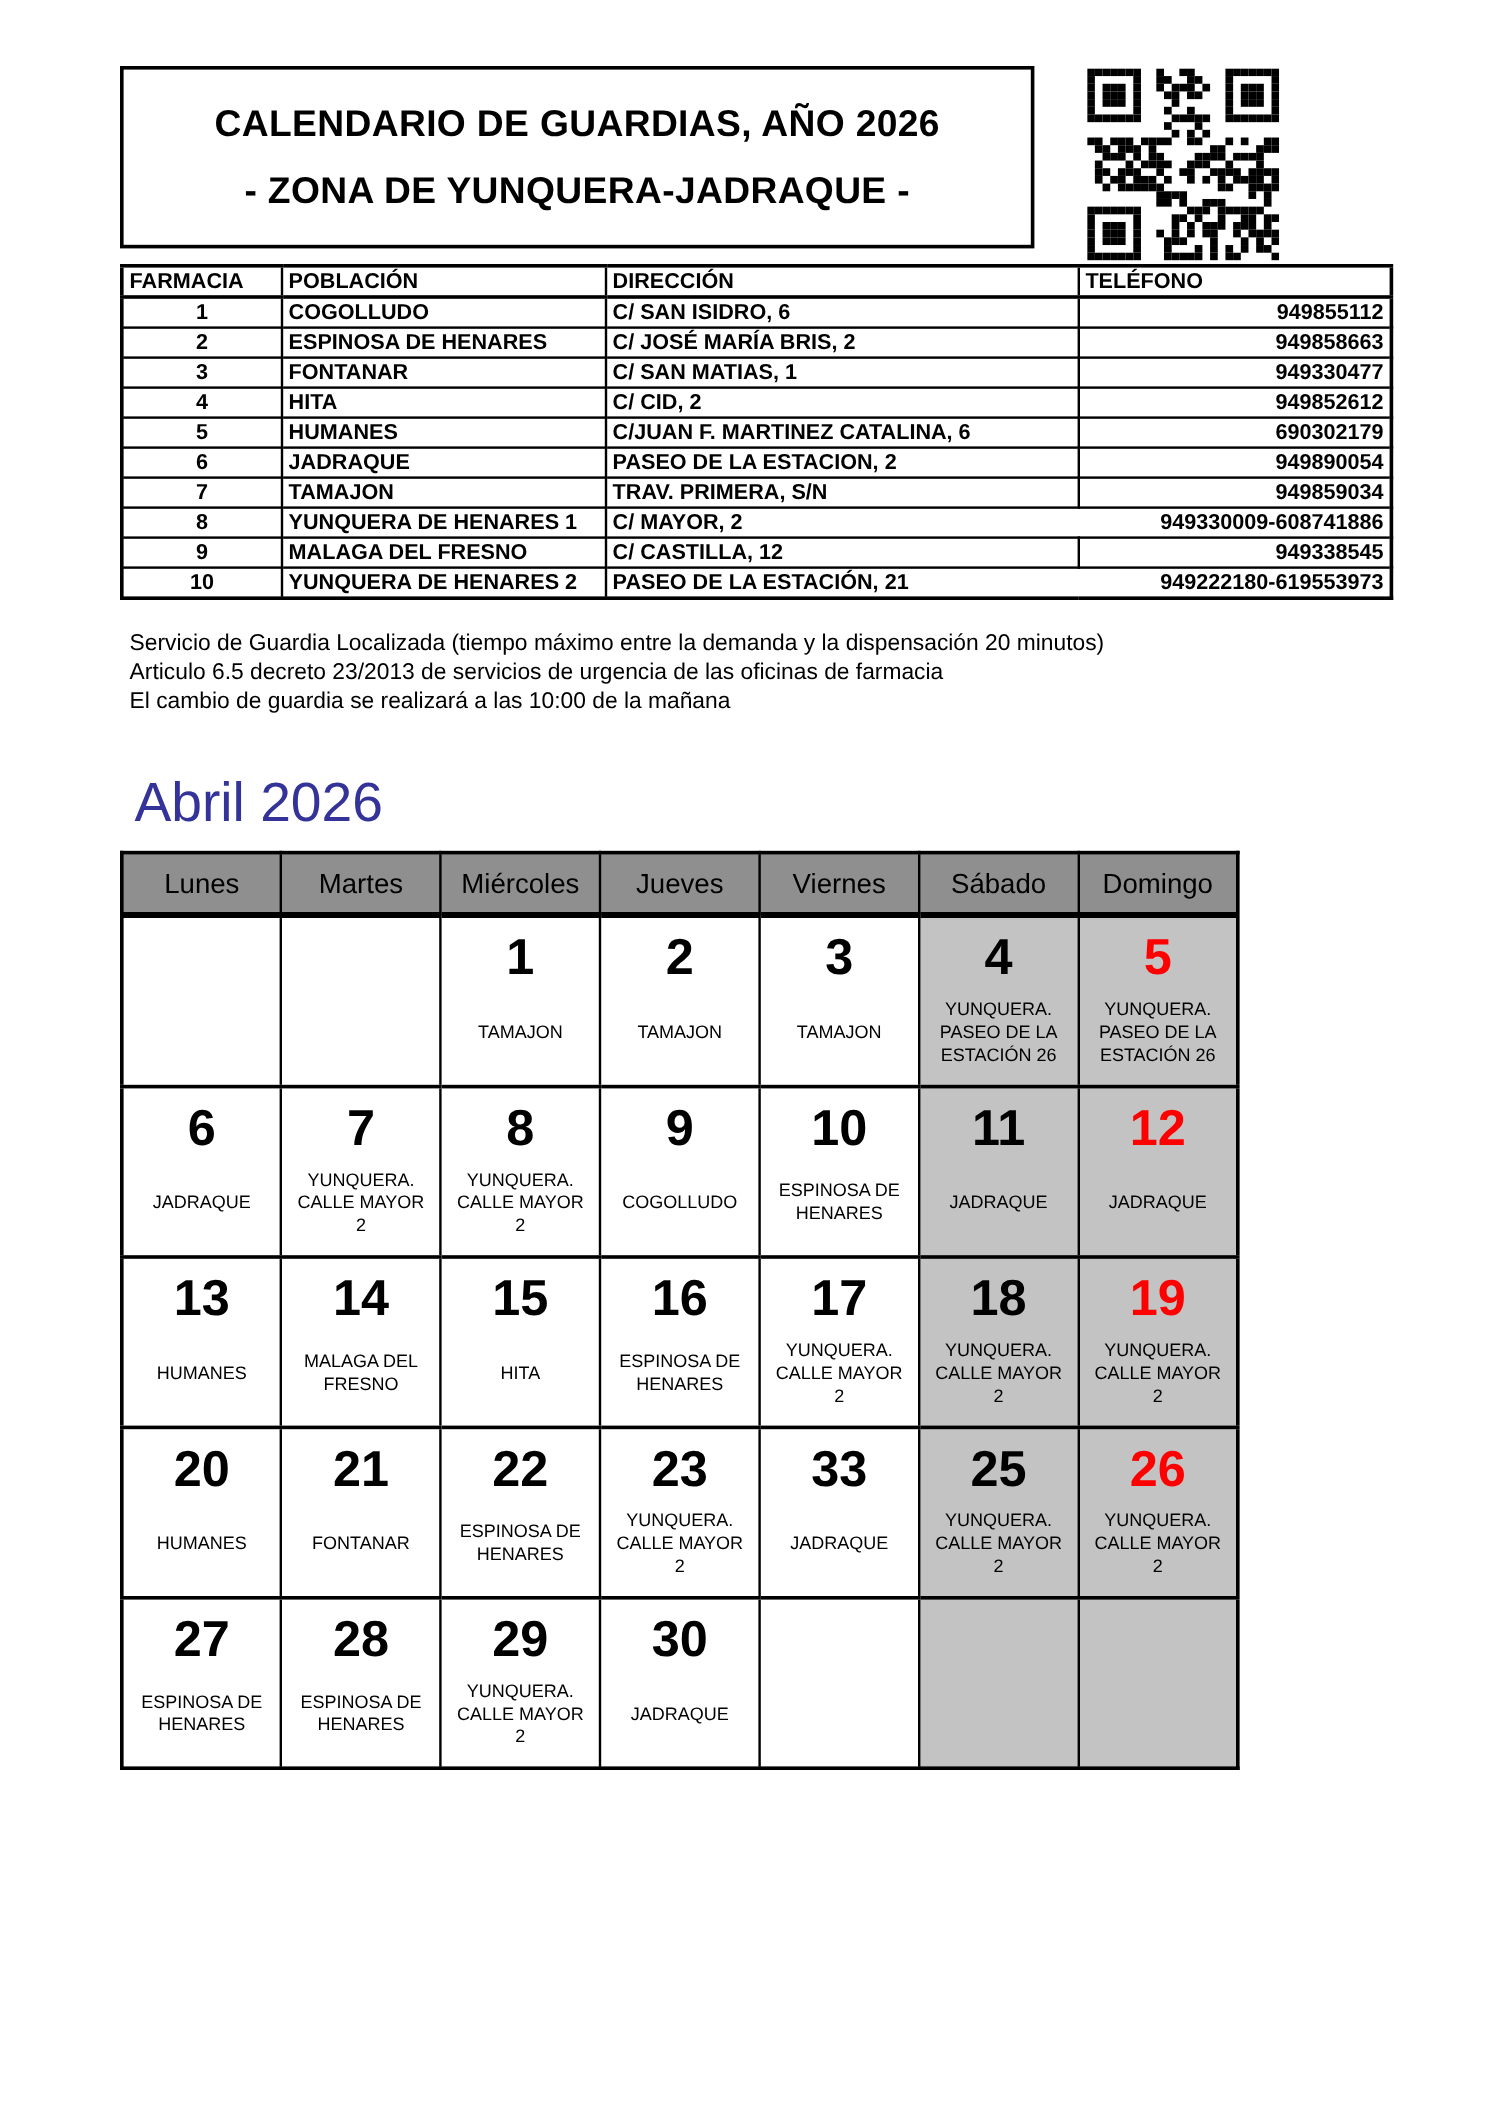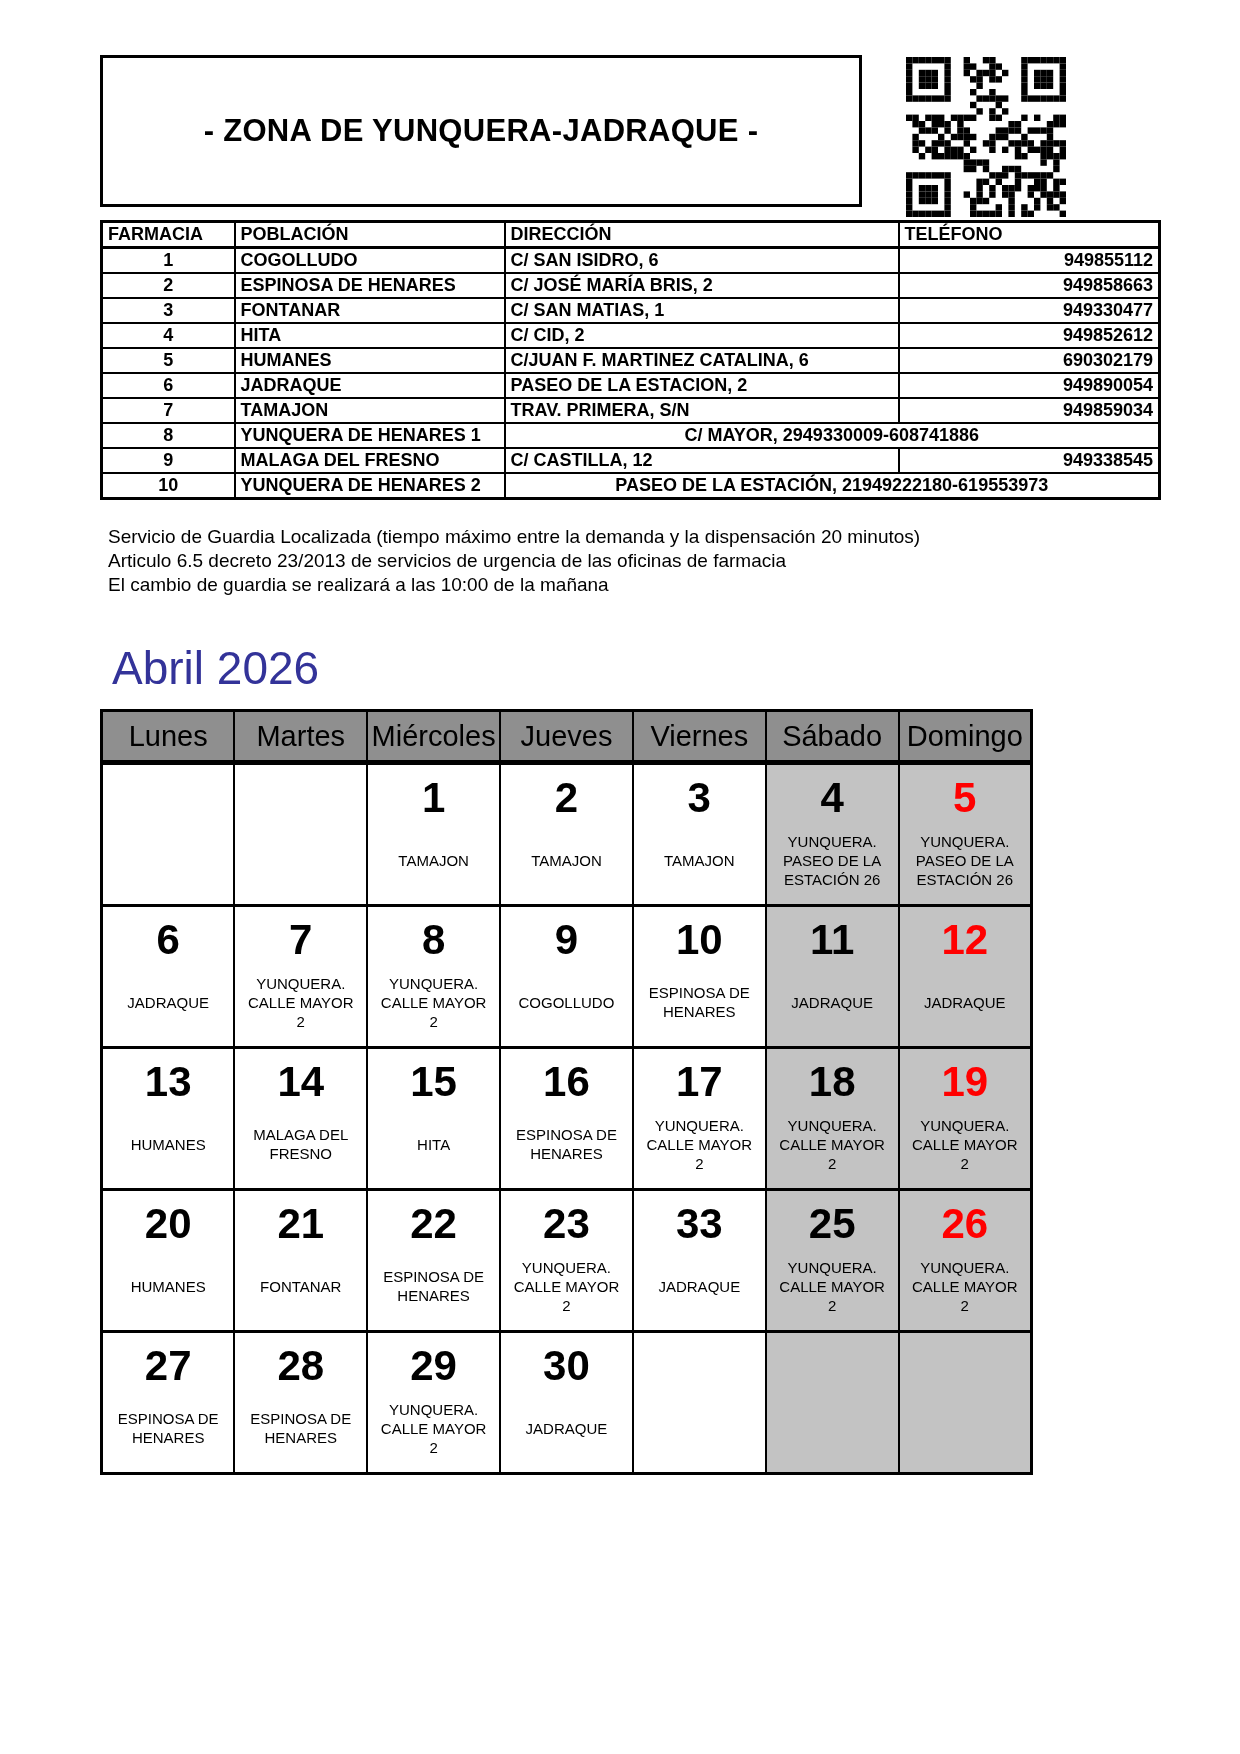--- a/index.html
+++ b/index.html
@@ -16,49 +16,50 @@
   .qrwrap{margin-left:44px;margin-top:2px;line-height:0;}
 
   
   table.ph{border-collapse:collapse;margin-top:3px;width:1058px;table-layout:fixed;
            border:3px solid #000;}
   .ph th,.ph td{border:2px solid #000;font-weight:bold;font-size:18px;padding:0 5px;
                 height:23px;white-space:nowrap;overflow:hidden;}
   .ph th{font-size:18px;text-align:left;border-top:3px solid #000;border-bottom:3px solid #000;}
   .c-num{text-align:center;}
   .c-tel{text-align:right;}
-  .dt{display:flex;justify-content:center;align-items:baseline;}
+  .dt{display:flex;justify-content:space-between;align-items:baseline;}
 
   
   .notes{margin-top:25px;font-size:19px;line-height:24px;margin-left:8px;}
 
   
   .month{margin-top:44px;margin-left:12px;font-size:46px;color:var(--month-title,#333399);}
 
   
   table.cal{border-collapse:collapse;margin-top:14px;width:933px;table-layout:fixed;
             border:3px solid #000;}
-  .cal th{background:var(--weekday-header-bg,#8f8f8f);font-weight:normal;font-size:29px;
+  .cal th{background:var(--weekday-header-bg,#8f8f8f);font-weight:normal;font-size:23px;
           height:48px;border:2px solid #000;border-bottom:5px solid #000;padding:0;}
   .cal td{border:2px solid #000;border-top-width:3px;vertical-align:top;height:139px;padding:0;}
   .cal td.sat,.cal td.sun{background:var(--weekend-bg,#c3c3c3);}
   .dnum{font-size:42px;font-weight:bold;text-align:center;margin-top:8px;height:50px;line-height:50px;}
   .sun .dnum{color:var(--sunday-number,#ff0000);}
   .dname-wrap{display:flex;align-items:center;justify-content:center;height:74px;}
   .dname-text{max-width:114px;font-size:15px;line-height:19px;text-align:center;}
   .qr-svg rect{fill:#000;}
 </style>
 </head>
 <body>
 
 <div class="page">
   <div class="content">
 
     <div class="hdr">
       <div class="titlebox">
+        <div class="t1">CALENDARIO DE GUARDIAS, AÑO 2026</div>
         <div class="t2">- ZONA  DE YUNQUERA-JADRAQUE -</div>
       </div>
       <div class="qrwrap">
         <svg class="qr-svg" width="160" height="160" viewBox="0 0 150 150" xmlns="http://www.w3.org/2000/svg">
             <rect x="54" y="0" width="6" height="6"></rect>
             <rect x="72" y="0" width="6" height="6"></rect>
             <rect x="78" y="0" width="6" height="6"></rect>
             <rect x="54" y="6" width="6" height="6"></rect>
             <rect x="60" y="6" width="6" height="6"></rect>
             <rect x="78" y="6" width="6" height="6"></rect>

